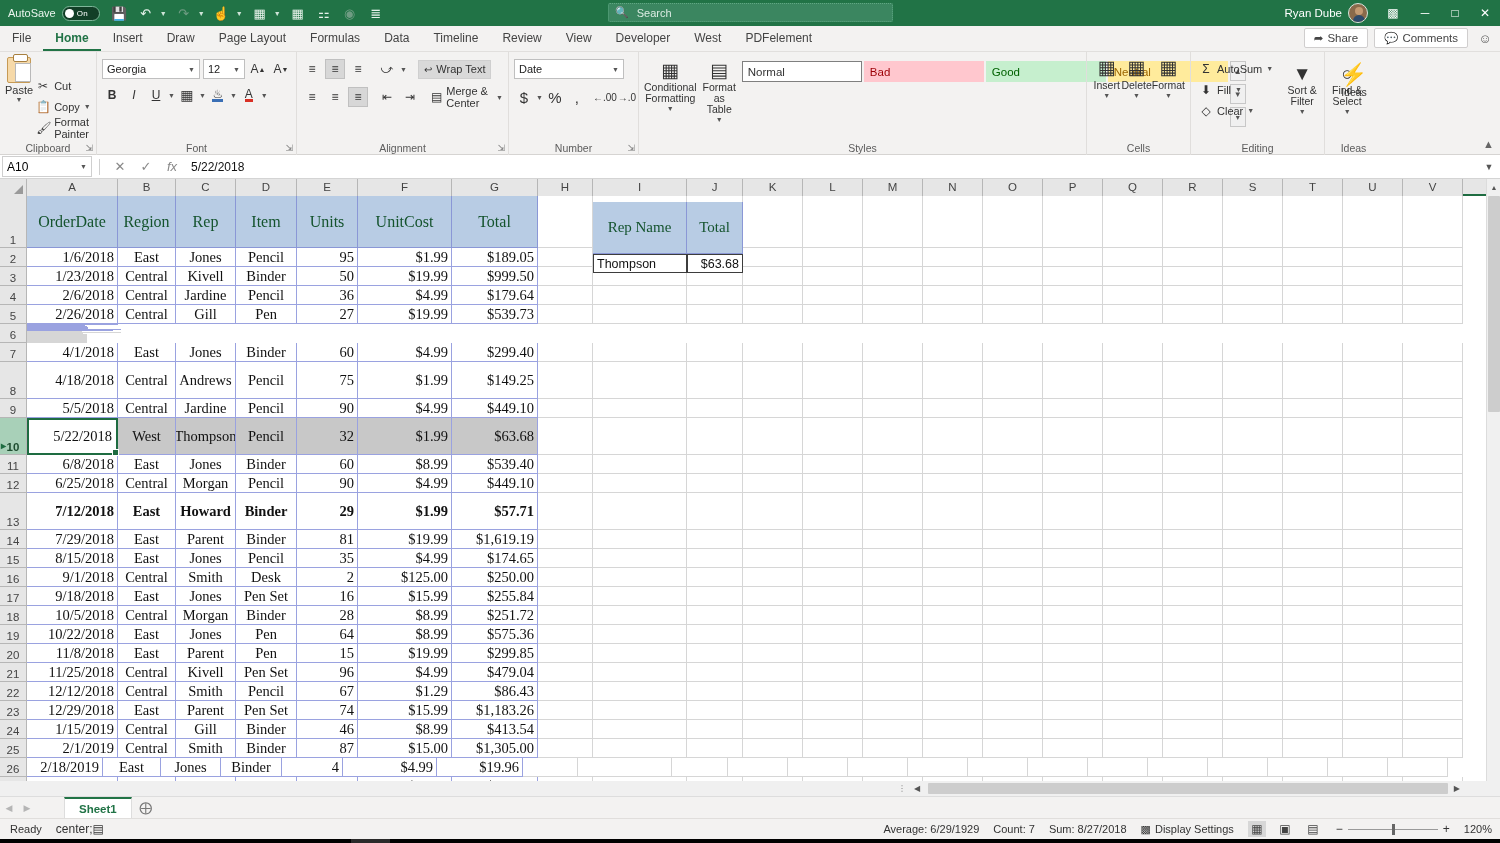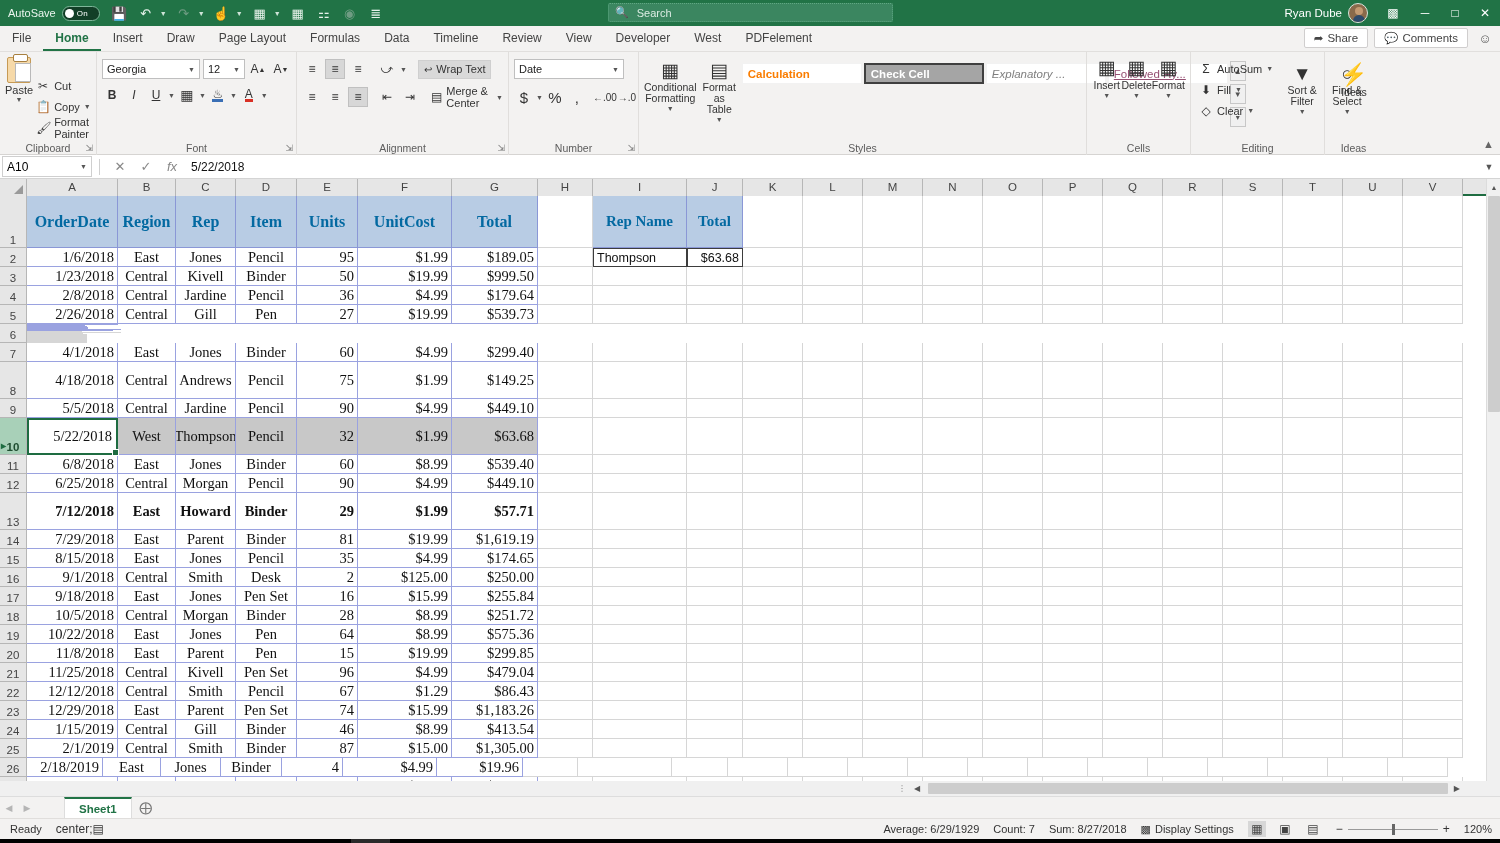--- a/index.html
+++ b/index.html
@@ -214,22 +214,22 @@
     font-size: 12px; overflow: hidden; white-space: nowrap;
     display:flex; align-items:center; padding: 0 3px; background:#fff;
   }
   .data-cell {
     font-family: "Liberation Serif", serif; font-size: 14.5px; color:#111;
     border-right: 1px solid #9aa2e0; border-bottom: 1px solid #9aa2e0;
     justify-content: flex-end;
   }
   .data-cell.ctr { justify-content:center; }
   .hdr-cell {
-    background:#b8cce4; font-family:"Liberation Serif", serif; font-weight:bold;
-    font-size: 16px; color:#0369a1; justify-content:center; text-align:center;
+    background:#b8cce4; font-family:"Liberation Serif", serif; font-weight:normal;
+    font-size: 16px; color:#14532d; justify-content:center; text-align:center;
     border-right:1px solid #8a97d6; border-bottom:1px solid #8a97d6;
     white-space: normal; line-height: 17px;
   }
   .selrow .data-cell { background:#c8c8c8; }
   .wrapcell { white-space: normal; line-height: 16px; text-align:center; }
   #activecell {
     position:absolute; border: 2px solid #1e6c41; background:#fff; z-index: 5;
     font-family:"Liberation Serif", serif; font-size:14.5px; color:#111;
     display:flex; align-items:center; justify-content:flex-end; padding-right:4px;
   }
@@ -488,25 +488,25 @@
         <span style="line-height:11px;">Conditional Formatting</span>
         <span class="caret">▼</span>
       </div>
       <div class="bigbtn" style="width:52px;">
         <span class="gi">▤</span>
         <span style="line-height:11px;">Format as Table</span>
         <span class="caret">▼</span>
       </div>
       <div style="display:flex; padding-top:3px;">
         <div>
-          <div style="display:flex; gap:2px; margin-top:2px;">
-            <div class="stylecell st-calc">Calculation</div>
-            <div class="stylecell st-check">Check Cell</div>
-            <div class="stylecell st-expl">Explanatory ...</div>
-            <div class="stylecell st-follow">Followed Hy...</div>
+          <div style="display:flex; gap:2px;">
+            <div class="stylecell st-normal">Normal</div>
+            <div class="stylecell st-bad">Bad</div>
+            <div class="stylecell st-good">Good</div>
+            <div class="stylecell st-neutral">Neutral</div>
           </div>
         </div>
         <div class="stylescroll">
           <div>▲</div>
           <div>▼</div>
           <div>▾</div>
         </div>
       </div>
     </div>
     <div class="grplabel">Styles</div>
@@ -717,21 +717,21 @@
           <div class="cell" style="width: 60px; height: 19px;"></div>
           <div class="cell" style="width: 60px; height: 19px;"></div>
           <div class="cell" style="width: 60px; height: 19px;"></div>
           <div class="cell" style="width: 60px; height: 19px;"></div>
           <div class="cell" style="width: 60px; height: 19px;"></div>
           <div class="cell" style="width: 60px; height: 19px;"></div>
           <div class="cell" style="width: 60px; height: 19px;"></div>
           <div class="cell" style="width: 60px; height: 19px;"></div>
         </div>
         <div class="row" style="height: 19px;">
-          <div class="cell data-cell" style="width: 91px; height: 19px;">2/8/2018</div>
+          <div class="cell data-cell" style="width: 91px; height: 19px;">2/6/2018</div>
           <div class="cell data-cell ctr" style="width: 58px; height: 19px;">Central</div>
           <div class="cell data-cell ctr" style="width: 60px; height: 19px;">Jardine</div>
           <div class="cell data-cell ctr" style="width: 61px; height: 19px;">Pencil</div>
           <div class="cell data-cell" style="width: 61px; height: 19px;">36</div>
           <div class="cell data-cell" style="width: 94px; height: 19px;">$4.99</div>
           <div class="cell data-cell" style="width: 86px; height: 19px;">$179.64</div>
           <div class="cell" style="width: 55px; height: 19px;"></div>
           <div class="cell" style="width: 94px; height: 19px;"></div>
           <div class="cell" style="width: 56px; height: 19px;"></div>
           <div class="cell" style="width: 60px; height: 19px;"></div>
@@ -1295,21 +1295,21 @@
           <div class="cell" style="width: 60px; height: 19px;"></div>
           <div class="cell" style="width: 60px; height: 19px;"></div>
           <div class="cell" style="width: 60px; height: 19px;"></div>
           <div class="cell" style="width: 60px; height: 19px;"></div>
           <div class="cell" style="width: 60px; height: 19px;"></div>
           <div class="cell" style="width: 60px; height: 19px;"></div>
         </div>
       </div>
   </div>
 
-  <div id="sidetable" style="position: absolute; left: 593px; top: 17px; z-index: 4;">
+  <div id="sidetable" style="position: absolute; left: 593px; top: 23px; z-index: 4;">
       <div style="display: flex;">
         <div class="cell hdr-cell" style="width: 94px; height: 52px; font-size: 15px;">Rep Name</div>
         <div class="cell hdr-cell" style="width: 56px; height: 52px; font-size: 15px;">Total</div>
       </div>
       <div style="display: flex;">
         <div class="side-cell" style="width: 94px; height: 19px; justify-content: flex-start; padding: 0px 3px;">Thompson</div>
         <div class="side-cell" style="width: 56px; height: 19px; justify-content: flex-end; padding: 0px 3px;">$63.68</div>
       </div>
     </div>
 

